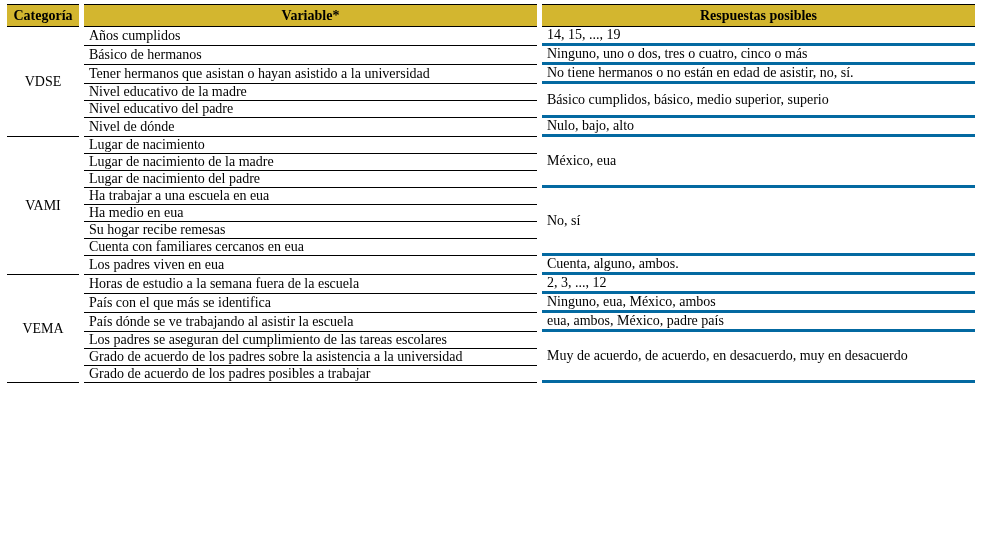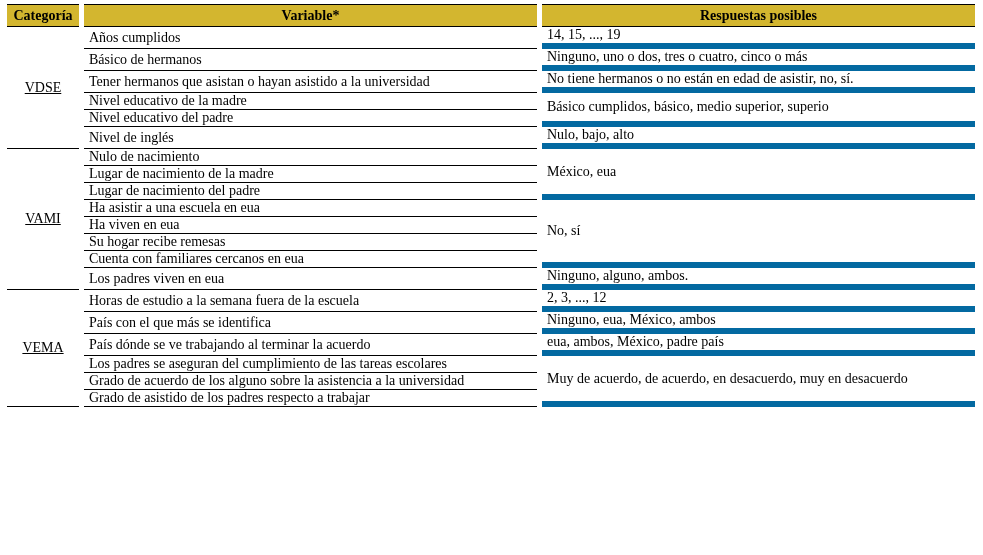--- a/index.html
+++ b/index.html
@@ -38,27 +38,26 @@
     padding: 0 5px;
     vertical-align: middle;
     overflow: hidden;
     white-space: nowrap;
   }
 
   td.cat-cell {
     text-align: center;
     border-bottom: 1px solid #000;
     font-size: 14px;
-    text-decoration: underline;
   }
   td.var-cell {
     border-bottom: 1px solid #000;
   }
   td.resp-cell {
-    border-bottom: 6px solid #0369a1;
+    border-bottom: 3px solid #0369a1;
   }
 </style>
 </head>
 <body>
 
 <div class="page">
   <table class="vars">
     <colgroup>
       <col style="width:72px">
       <col style="width:auto">
@@ -86,69 +85,69 @@
           <td class="resp-cell" rowspan="1">No tiene hermanos o no están en edad de asistir, no, sí.</td>
         </tr>
         <tr>
           <td class="var-cell">Nivel educativo de la madre</td>
           <td class="resp-cell" rowspan="2">Básico cumplidos, básico, medio superior, superio</td>
         </tr>
         <tr>
           <td class="var-cell">Nivel educativo del padre</td>
         </tr>
         <tr>
-          <td class="var-cell">Nivel de inglés</td>
+          <td class="var-cell">Nivel de dónde</td>
           <td class="resp-cell" rowspan="1">Nulo, bajo, alto</td>
         </tr>
         <tr>
           <td class="cat-cell" rowspan="8">VAMI</td>
-          <td class="var-cell">Nulo de nacimiento</td>
+          <td class="var-cell">Lugar de nacimiento</td>
           <td class="resp-cell" rowspan="3">México, eua</td>
         </tr>
         <tr>
           <td class="var-cell">Lugar de nacimiento de la madre</td>
         </tr>
         <tr>
           <td class="var-cell">Lugar de nacimiento del padre</td>
         </tr>
         <tr>
-          <td class="var-cell">Ha asistir a una escuela en eua</td>
+          <td class="var-cell">Ha trabajar a una escuela en eua</td>
           <td class="resp-cell" rowspan="4">No, sí</td>
         </tr>
         <tr>
-          <td class="var-cell">Ha viven en eua</td>
+          <td class="var-cell">Ha medio en eua</td>
         </tr>
         <tr>
           <td class="var-cell">Su hogar recibe remesas</td>
         </tr>
         <tr>
           <td class="var-cell">Cuenta con familiares cercanos en eua</td>
         </tr>
         <tr>
           <td class="var-cell">Los padres viven en eua</td>
-          <td class="resp-cell" rowspan="1">Ninguno, alguno, ambos.</td>
+          <td class="resp-cell" rowspan="1">Cuenta, alguno, ambos.</td>
         </tr>
         <tr>
           <td class="cat-cell" rowspan="6">VEMA</td>
           <td class="var-cell">Horas de estudio a la semana fuera de la escuela</td>
           <td class="resp-cell" rowspan="1">2, 3, ..., 12</td>
         </tr>
         <tr>
           <td class="var-cell">País con el que más se identifica</td>
           <td class="resp-cell" rowspan="1">Ninguno, eua, México, ambos</td>
         </tr>
         <tr>
-          <td class="var-cell">País dónde se ve trabajando al terminar la acuerdo</td>
+          <td class="var-cell">País dónde se ve trabajando al asistir la escuela</td>
           <td class="resp-cell" rowspan="1">eua, ambos, México, padre país</td>
         </tr>
         <tr>
           <td class="var-cell">Los padres se aseguran del cumplimiento de las tareas escolares</td>
           <td class="resp-cell" rowspan="3">Muy de acuerdo, de acuerdo, en desacuerdo, muy en desacuerdo</td>
         </tr>
         <tr>
-          <td class="var-cell">Grado de acuerdo de los alguno sobre la asistencia a la universidad</td>
+          <td class="var-cell">Grado de acuerdo de los padres sobre la asistencia a la universidad</td>
         </tr>
         <tr>
-          <td class="var-cell">Grado de asistido de los padres respecto a trabajar</td>
+          <td class="var-cell">Grado de acuerdo de los padres posibles a trabajar</td>
         </tr>
       </tbody>
   </table>
 </div>
 
 </body></html>

